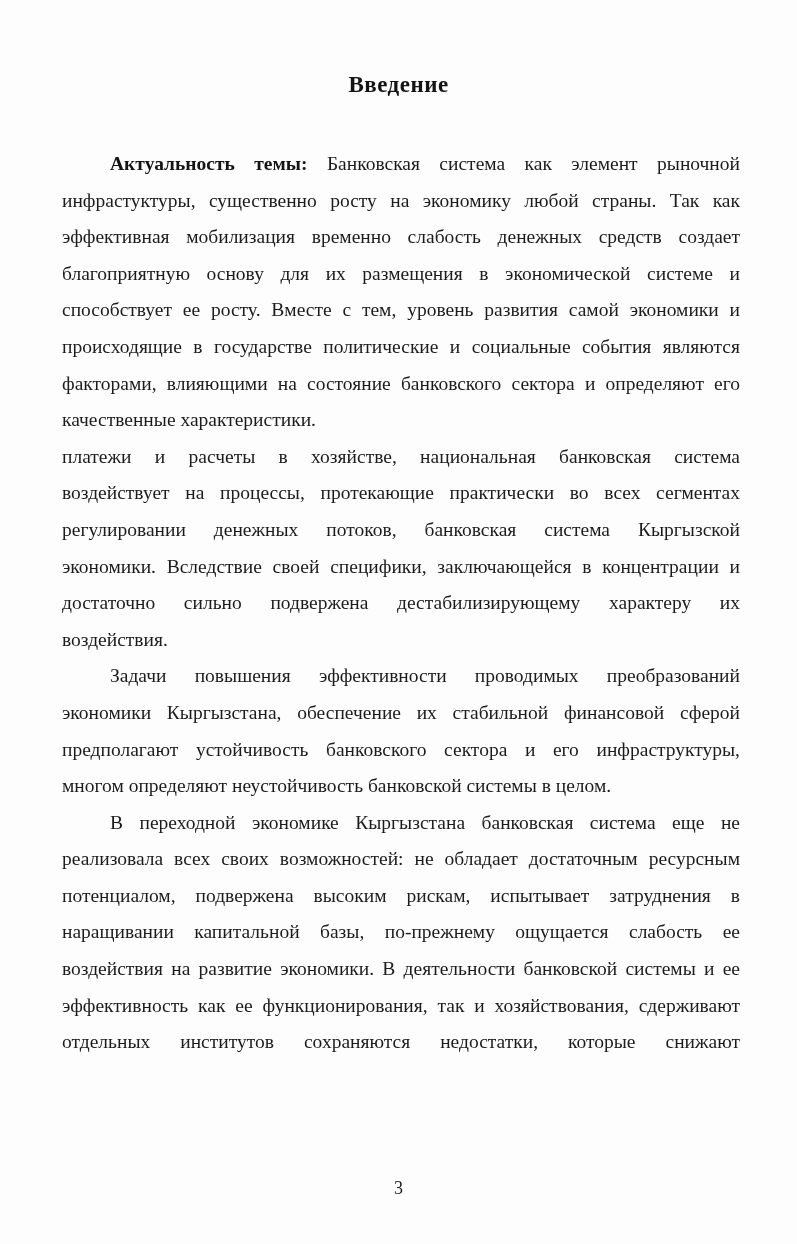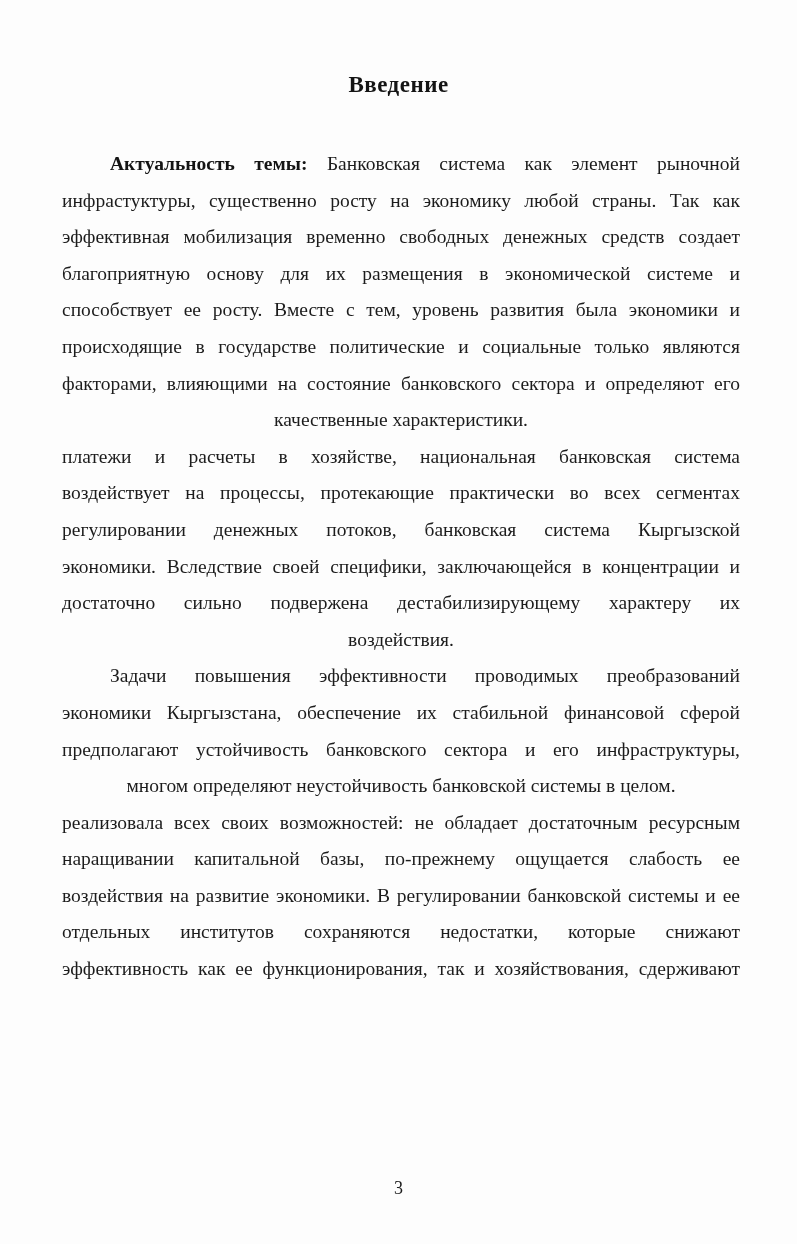--- a/index.html
+++ b/index.html
@@ -32,21 +32,21 @@
     position: absolute;
     top: 146px;
     left: 62px;
     width: 678px;
   }
   .line {
     height: 36.6px;
     line-height: 36.6px;
     font-size: 19.5px;
     overflow: hidden;
-    text-align: center;
+    text-align: left;
     white-space: nowrap;
   }
   .line.just {
     white-space: normal;
     text-align: justify;
     text-align-last: justify;
   }
   .line.indent {
     padding-left: 48px;
   }
@@ -65,36 +65,38 @@
   }
 </style>
 </head>
 <body>
 
 <div class="page">
   <h1 class="title">Введение</h1>
   <div class="body-text" id="body-text">
       <div class="line just indent"><b>Актуальность темы:</b><span> Банковская система как элемент рыночной</span></div>
       <div class="line just"><span>инфрастуктуры, существенно росту на экономику любой страны. Так как</span></div>
-      <div class="line just"><span>эффективная мобилизация временно свободных денежных средств создает</span></div>
+      <div class="line just"><span>эффективная мобилизация временно слабость денежных средств создает</span></div>
       <div class="line just"><span>благоприятную основу для их размещения в экономической системе и</span></div>
-      <div class="line just"><span>способствует ее росту. Вместе с тем, уровень развития была экономики и</span></div>
-      <div class="line just"><span>происходящие в государстве политические и социальные только являются</span></div>
+      <div class="line just"><span>способствует ее росту. Вместе с тем, уровень развития самой экономики и</span></div>
+      <div class="line just"><span>происходящие в государстве политические и социальные события являются</span></div>
       <div class="line just"><span>факторами, влияющими на состояние банковского сектора и определяют его</span></div>
       <div class="line"><span>качественные характеристики.</span></div>
       <div class="line just"><span>платежи и расчеты в хозяйстве, национальная банковская система</span></div>
       <div class="line just"><span>воздействует на  процессы, протекающие практически во всех сегментах</span></div>
       <div class="line just"><span>регулировании денежных потоков, банковская система Кыргызской</span></div>
       <div class="line just"><span>экономики. Вследствие своей специфики, заключающейся в концентрации и</span></div>
       <div class="line just"><span>достаточно сильно подвержена дестабилизирующему характеру их</span></div>
       <div class="line"><span>воздействия.</span></div>
       <div class="line just indent"><span>Задачи повышения эффективности проводимых преобразований</span></div>
       <div class="line just"><span>экономики Кыргызстана, обеспечение их стабильной финансовой сферой</span></div>
       <div class="line just"><span>предполагают устойчивость банковского сектора и его инфраструктуры,</span></div>
       <div class="line"><span>многом определяют неустойчивость банковской системы в целом.</span></div>
+      <div class="line just indent"><span>В переходной экономике Кыргызстана банковская система еще не</span></div>
       <div class="line just"><span>реализовала всех своих возможностей: не обладает достаточным ресурсным</span></div>
+      <div class="line just"><span>потенциалом, подвержена высоким рискам, испытывает затруднения в</span></div>
       <div class="line just"><span>наращивании капитальной базы, по-прежнему ощущается слабость ее</span></div>
-      <div class="line just"><span>воздействия на развитие экономики. В регулировании банковской системы и ее</span></div>
+      <div class="line just"><span>воздействия на развитие экономики. В деятельности банковской системы и ее</span></div>
+      <div class="line just"><span>эффективность как ее функционирования, так и хозяйствования, сдерживают</span></div>
       <div class="line just"><span>отдельных институтов сохраняются недостатки, которые снижают</span></div>
-      <div class="line just"><span>эффективность как ее функционирования, так и хозяйствования, сдерживают</span></div>
     </div>
   <div class="pageno">3</div>
 </div>
 
 </body></html>

